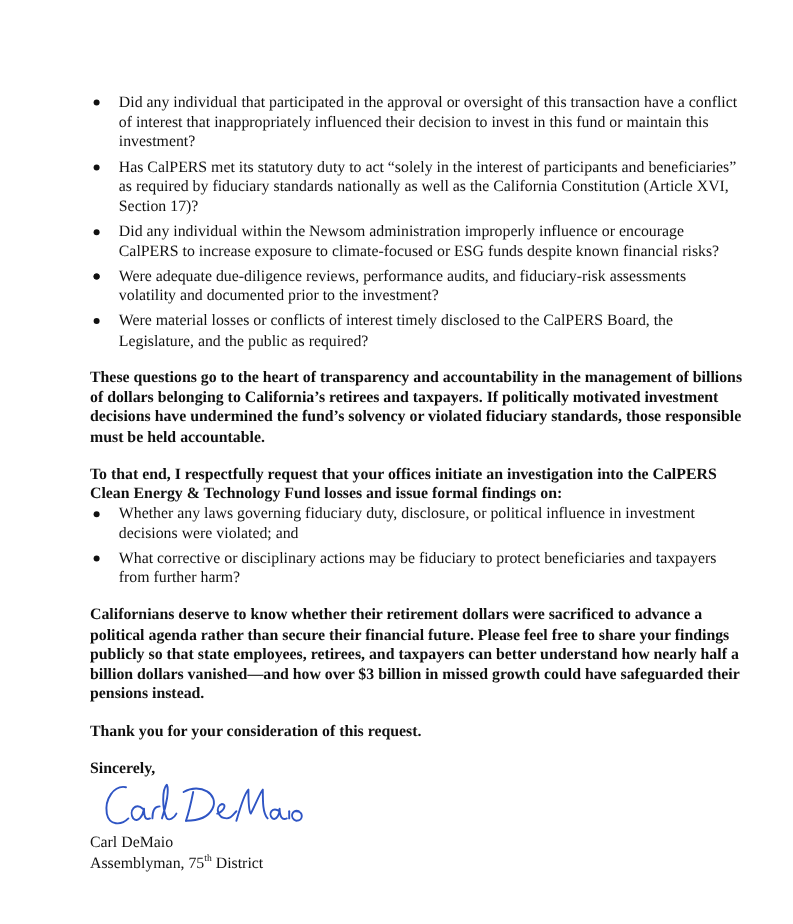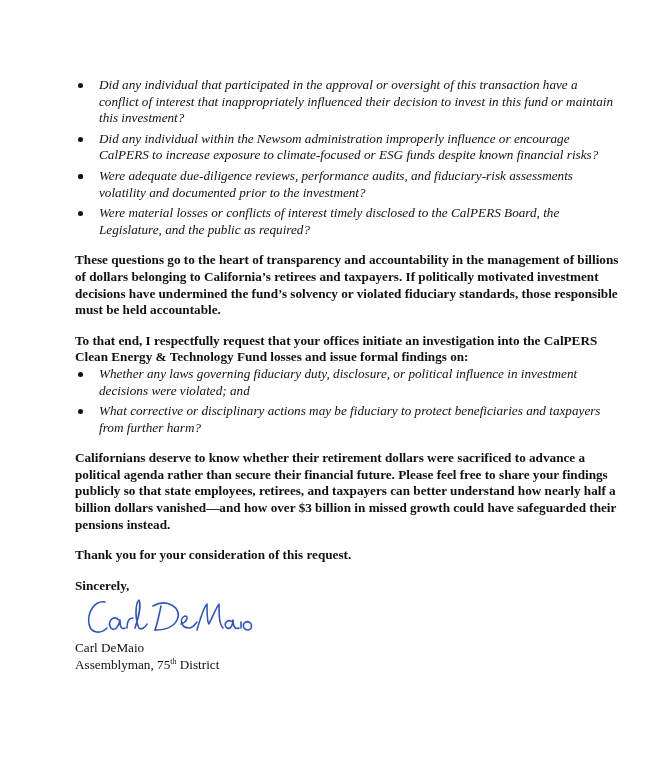--- a/index.html
+++ b/index.html
@@ -3,41 +3,42 @@
 <meta charset="utf-8">
 <style>
   html, body { margin: 0; padding: 0; background: #ffffff; }
   body {
     width: 661px; height: 770px; overflow: hidden; position: relative;
     font-family: "Liberation Serif", serif; font-size: 13.2px; color: #111;
     line-height: 16.6px;
   }
   .page { position: absolute; left: 75px; top: 77px; width: 545px; }
   ul.bullets { list-style: none; margin: 0; padding: 0; }
-  ul.bullets li { position: relative; padding-left: 24px; margin-bottom: 4px; font-style: italic; }
+  ul.bullets li { position: relative; padding-left: 24px; margin-bottom: 4px; }
   ul.bullets li .dot {
     position: absolute; left: 3px; top: 6px; width: 5px; height: 5px;
     border-radius: 50%; background: #111;
   }
   .first-list li { padding-left: 22px; }
   .first-list { margin-left: 2px; }
   p { margin: 0; }
   .para { margin-top: 14px; font-weight: bold; }
   .after-list { margin-top: 14px; font-weight: bold; }
   .signature { height: 44px; position: relative; margin-top: 2px; }
   .signature svg { position: absolute; left: 8px; top: -2px; }
   sup { font-size: 8px; line-height: 0; }
 </style>
 </head>
 <body>
 
 <div class="page">
 
   <ul class="bullets first-list">
     <li><span class="dot"></span><span>Did any individual that participated in the approval or oversight of this transaction have a conflict of interest that inappropriately influenced their decision to invest in this fund or maintain this investment?</span></li>
+    <li><span class="dot"></span><span>Has CalPERS met its statutory duty to act “solely in the interest of participants and beneficiaries” as required by fiduciary standards nationally as well as the California Constitution (Article XVI, Section 17)?</span></li>
     <li><span class="dot"></span><span>Did any individual within the Newsom administration improperly influence or encourage CalPERS to increase exposure to climate-focused or ESG funds despite known financial risks?</span></li>
     <li><span class="dot"></span></li>
     <li><span class="dot"></span><span>Were adequate due-diligence reviews, performance audits, and fiduciary-risk assessments volatility and documented prior to the investment?</span></li>
     <li><span class="dot"></span><span>Were material losses or conflicts of interest timely disclosed to the CalPERS Board, the Legislature, and the public as required?</span></li>
   </ul>
 
   <p class="after-list">These questions go to the heart of transparency and accountability in the management of billions of dollars belonging to California’s retirees and taxpayers. If politically motivated investment decisions have undermined the fund’s solvency or violated fiduciary standards, those responsible must be held accountable.</p>
 
   <p class="para">To that end, I respectfully request that your offices initiate an investigation into the CalPERS Clean Energy &amp; Technology Fund losses and issue formal findings on:</p>
 

